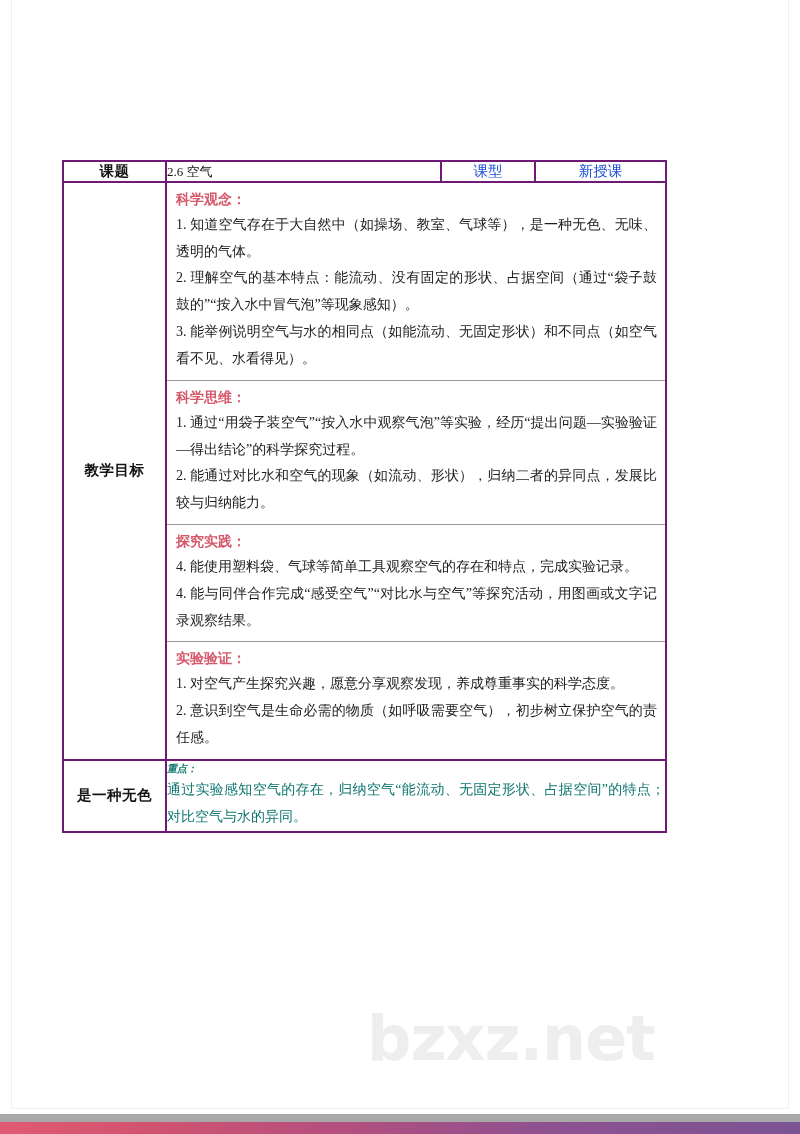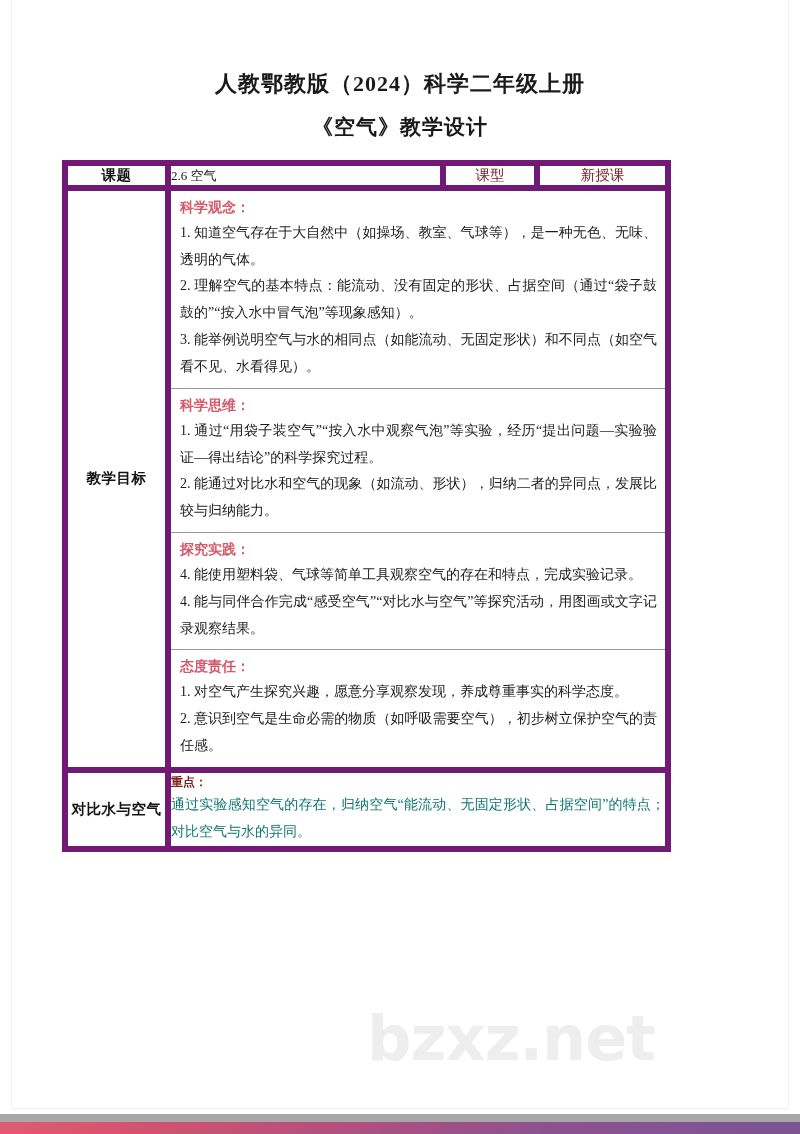--- a/index.html
+++ b/index.html
@@ -72,21 +72,21 @@
     position: absolute;
     left: 50px;
     top: 160px;
     width: 603px;
     border-collapse: collapse;
     table-layout: fixed;
     background: #ffffff;
     z-index: 2;
   }
   #lesson-table td {
-    border: 6px solid #701a75;
+    border: 2px solid #701a75;
     vertical-align: middle;
     padding: 0;
   }
 
   .col-label   { width: 103px; }
   .col-main    { width: 275px; }
   .col-type-l  { width: 94px;  }
   .col-type-v  { width: 131px; }
 
   .label-cell {
@@ -99,21 +99,21 @@
   }
   .header-value-cell {
     font-size: 13px;
     color: #141414;
     padding: 7px 0 7px 9px;
     text-align: left;
   }
   .header-center-cell {
     text-align: center;
     font-size: 14.5px;
-    color: #7f1d1d;
+    color: #1d4ed8;
     padding: 7px 2px;
   }
 
   
   .goals-cell { padding: 0; }
 
   .goal-section {
     border-bottom: 1px solid #9a9a9a;
     padding: 6px 8px 7px 9px;
   }
@@ -130,24 +130,25 @@
     font-size: 14px;
     color: #1c1c1c;
     line-height: 1.92;
     text-align: justify;
     text-justify: inter-ideograph;
   }
 
   
   .keypoint-cell { padding: 7px 8px 9px 9px; }
   .keypoint-heading {
-    font-size: 12px;
-    font-weight: bold;
-    color: #7f1d1d;
+    font-size: 10px;
+    font-weight: bold;
+    color: #0f766e;
     line-height: 1.6;
+    font-style: italic;
   }
   .keypoint-body {
     font-size: 14px;
     color: #0f766e;
     line-height: 1.92;
     text-align: justify;
     text-justify: inter-ideograph;
   }
 
   
@@ -170,24 +171,20 @@
     z-index: 5;
   }
 </style>
 </head>
 <body>
 
 <div id="page-sheet">
 
   <div id="watermark">bzxz.net</div>
 
-  <div id="title-block">
-    <div class="doc-title">人教鄂教版（2024）科学二年级上册</div>
-    <div class="doc-subtitle">《空气》教学设计</div>
-  </div>
 
   <table id="lesson-table">
     <colgroup>
       <col class="col-label">
       <col class="col-main">
       <col class="col-type-l">
       <col class="col-type-v">
     </colgroup>
     <tbody>
       <tr>
@@ -214,30 +211,30 @@
             <div class="goal-item">2. 能通过对比水和空气的现象（如流动、形状），归纳二者的异同点，发展比较与归纳能力。</div>
           </div>
 
           <div class="goal-section">
             <div class="section-heading">探究实践：</div>
             <div class="goal-item">4. 能使用塑料袋、气球等简单工具观察空气的存在和特点，完成实验记录。</div>
             <div class="goal-item">4. 能与同伴合作完成“感受空气”“对比水与空气”等探究活动，用图画或文字记录观察结果。</div>
           </div>
 
           <div class="goal-section">
-            <div class="section-heading">态度责任：</div>
+            <div class="section-heading">实验验证：</div>
             <div class="goal-item">1. 对空气产生探究兴趣，愿意分享观察发现，养成尊重事实的科学态度。</div>
             <div class="goal-item">2. 意识到空气是生命必需的物质（如呼吸需要空气），初步树立保护空气的责任感。</div>
           </div>
 
         </td>
       </tr>
 
       <tr>
-        <td class="label-cell">对比水与空气</td>
+        <td class="label-cell">是一种无色</td>
         <td class="keypoint-cell" colspan="3">
           <div class="keypoint-heading">重点：</div>
           <div class="keypoint-body">通过实验感知空气的存在，归纳空气“能流动、无固定形状、占据空间”的特点；对比空气与水的异同。</div>
         </td>
       </tr>
     </tbody>
   </table>
 
 </div>
 

